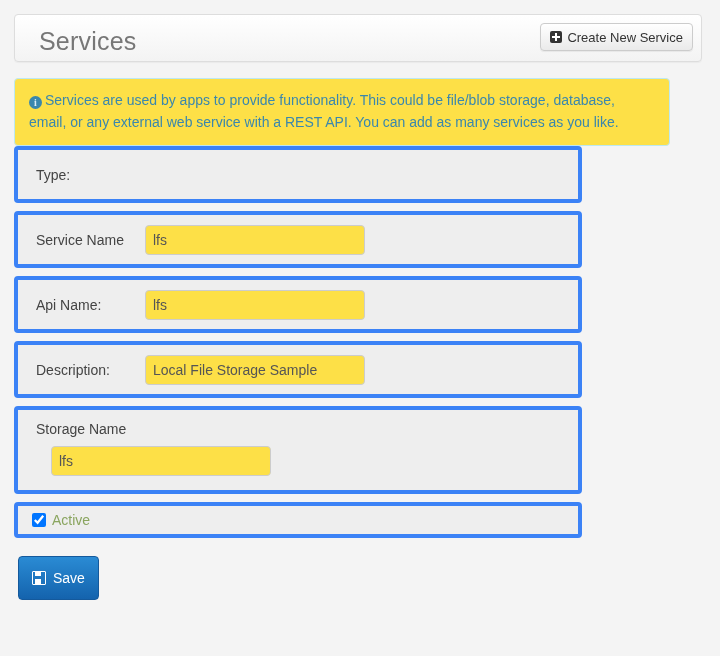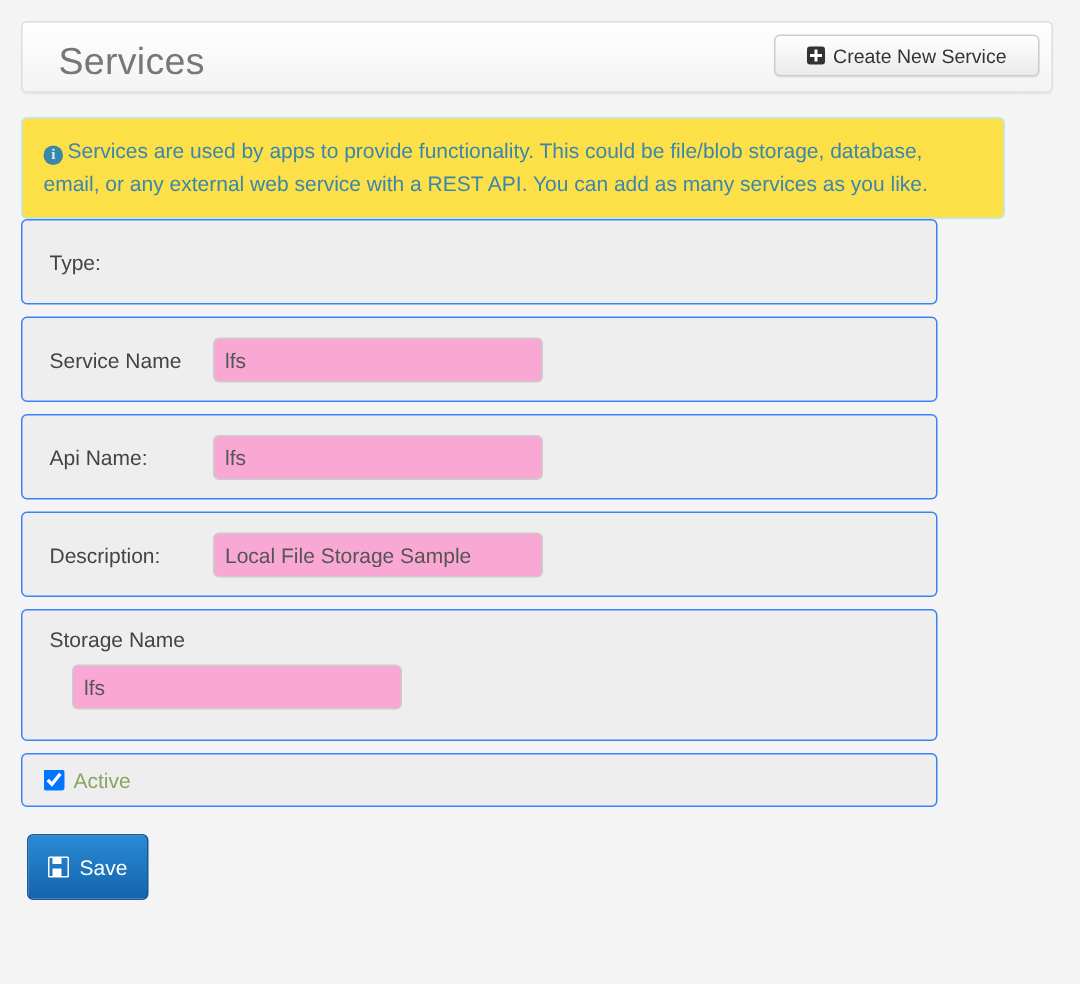--- a/index.html
+++ b/index.html
@@ -41,21 +41,21 @@
     font-weight: normal;
     color: #777777;
     letter-spacing: 0.2px;
   }
   .btn-create {
     position: absolute;
     right: 8px;
     top: 8px;
     height: 28px;
     box-sizing: border-box;
-    padding: 0 21px;
+    padding: 0 9px;
     display: flex;
     align-items: center;
     gap: 5px;
     background: linear-gradient(to bottom, #ffffff 0%, #eaeaea 100%);
     border: 1px solid #cccccc;
     border-radius: 4px;
     font-size: 13px;
     color: #333333;
     cursor: pointer;
     white-space: nowrap;
@@ -119,25 +119,25 @@
     font-size: 27px;
     font-weight: bold;
     color: #777777;
     letter-spacing: -0.2px;
   }
 
   
   .form-row {
     position: relative;
     box-sizing: border-box;
-    width: 611px;
+    width: 568px;
     height: 57px;
     margin: 0 0 8px 0;
     background: #eeeeee;
-    border: 1px solid #3b82f6;
+    border: 4px solid #3b82f6;
     border-radius: 4px;
     display: flex;
     align-items: center;
     padding-left: 18px;
   }
   .form-row.tall {
     height: 88px;
     display: block;
     padding: 11px 0 0 18px;
   }
@@ -155,21 +155,21 @@
     margin-bottom: 9px;
   }
   .txt {
     box-sizing: border-box;
     width: 220px;
     height: 30px;
     padding: 4px 7px;
     font-family: "Liberation Sans", sans-serif;
     font-size: 14px;
     color: #555555;
-    background: #f9a8d4;
+    background: #fde047;
     border: 1px solid #cccccc;
     border-radius: 4px;
     outline: none;
   }
   .txt.at-127 {
     position: absolute;
     left: 127px;
   }
   .txt.storage {
     margin-left: 15px;

